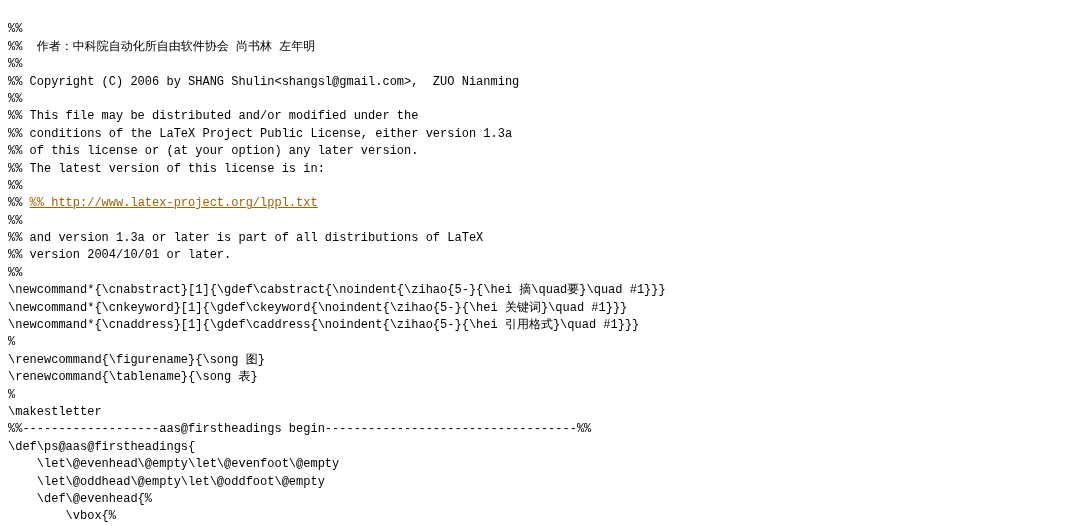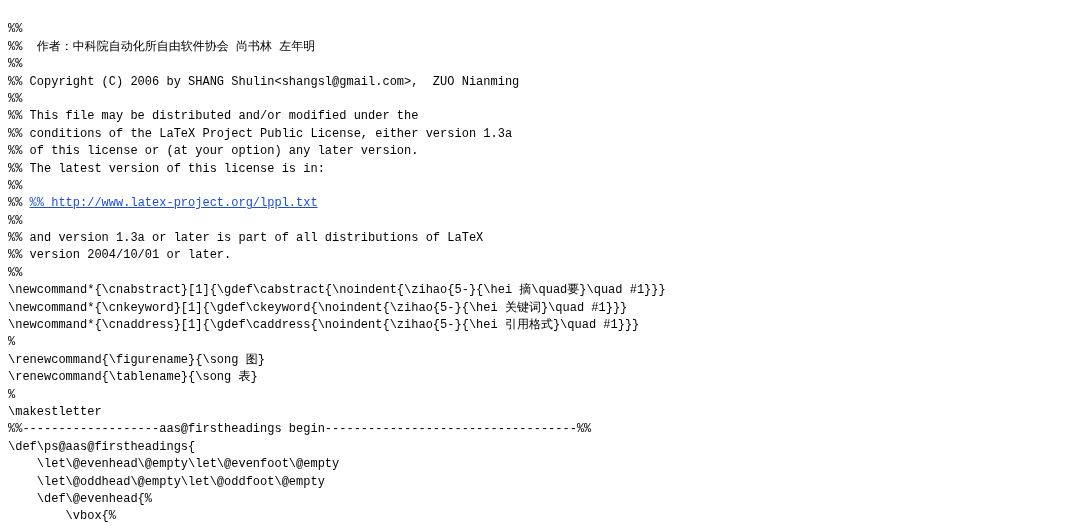--- a/index.html
+++ b/index.html
@@ -19,20 +19,20 @@
     .code-container {
       padding: 4px 8px;
       white-space: pre;
       line-height: 1.45;
     }
     .line {
       display: block;
       white-space: pre;
     }
     .link {
-      color: #1d4ed8;
+      color: #a16207;
     }
   </style>
 </head>
 <body>
 
 <div class="code-container">
 <span class="line">%%</span><span class="line">%%  作者：中科院自动化所自由软件协会 尚书林 左年明</span><span class="line">%%</span><span class="line">%% Copyright (C) 2006 by SHANG Shulin&lt;shangsl@gmail.com&gt;,  ZUO Nianming</span><span class="line">%%</span><span class="line">%% This file may be distributed and/or modified under the</span><span class="line">%% conditions of the LaTeX Project Public License, either version 1.3a</span><span class="line">%% of this license or (at your option) any later version.</span><span class="line">%% The latest version of this license is in:</span><span class="line">%%</span><span class="line">%% <a class="link" href="#">%% http://www.latex-project.org/lppl.txt</a></span><span class="line">%%</span><span class="line">%% and version 1.3a or later is part of all distributions of LaTeX</span><span class="line">%% version 2004/10/01 or later.</span><span class="line">%%</span><span class="line">\newcommand*{\cnabstract}[1]{\gdef\cabstract{\noindent{\zihao{5-}{\hei 摘\quad要}\quad #1}}}</span><span class="line">\newcommand*{\cnkeyword}[1]{\gdef\ckeyword{\noindent{\zihao{5-}{\hei 关键词}\quad #1}}}</span><span class="line">\newcommand*{\cnaddress}[1]{\gdef\caddress{\noindent{\zihao{5-}{\hei 引用格式}\quad #1}}}</span><span class="line">%</span><span class="line">\renewcommand{\figurename}{\song 图}</span><span class="line">\renewcommand{\tablename}{\song 表}</span><span class="line">%</span><span class="line">\makestletter</span><span class="line">%%-------------------aas@firstheadings begin-----------------------------------%%</span><span class="line">\def\ps@aas@firstheadings{</span><span class="line">    \let\@evenhead\@empty\let\@evenfoot\@empty</span><span class="line">    \let\@oddhead\@empty\let\@oddfoot\@empty</span><span class="line">    \def\@evenhead{%</span><span class="line">        \vbox{%</span><span class="line">            \hbox to \textwidth{\zihao{5-}\quad{\zihao{5-}\song 第}\hskip 0.35em XX\hskip 0.35em{\zihao{5-}\song 卷}\hskip 0.8em第}\hskip 0.35em X\hskip 0.35em{\zihao{5-}\song 期</span></div>
 
 </body></html>

